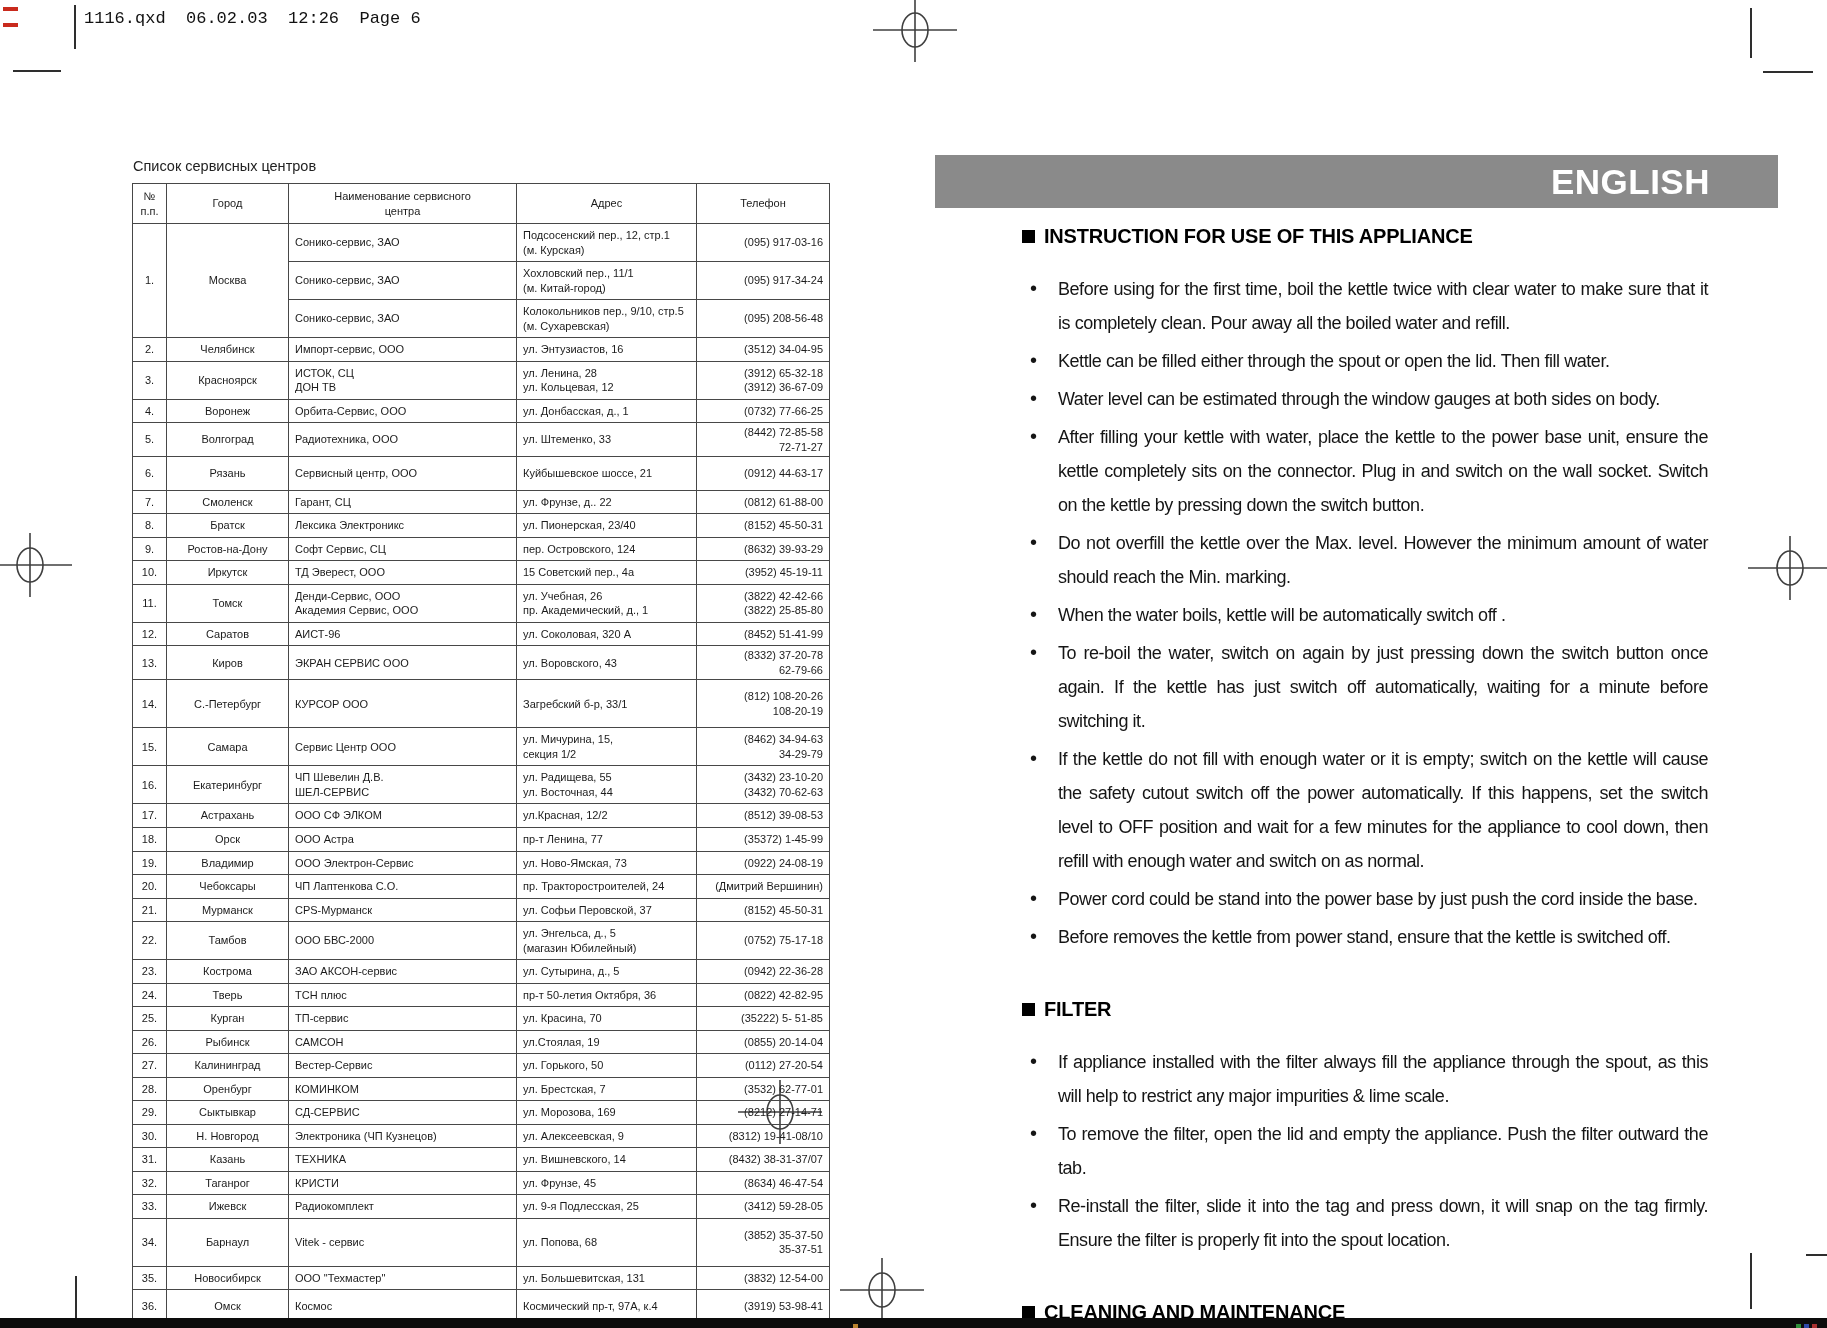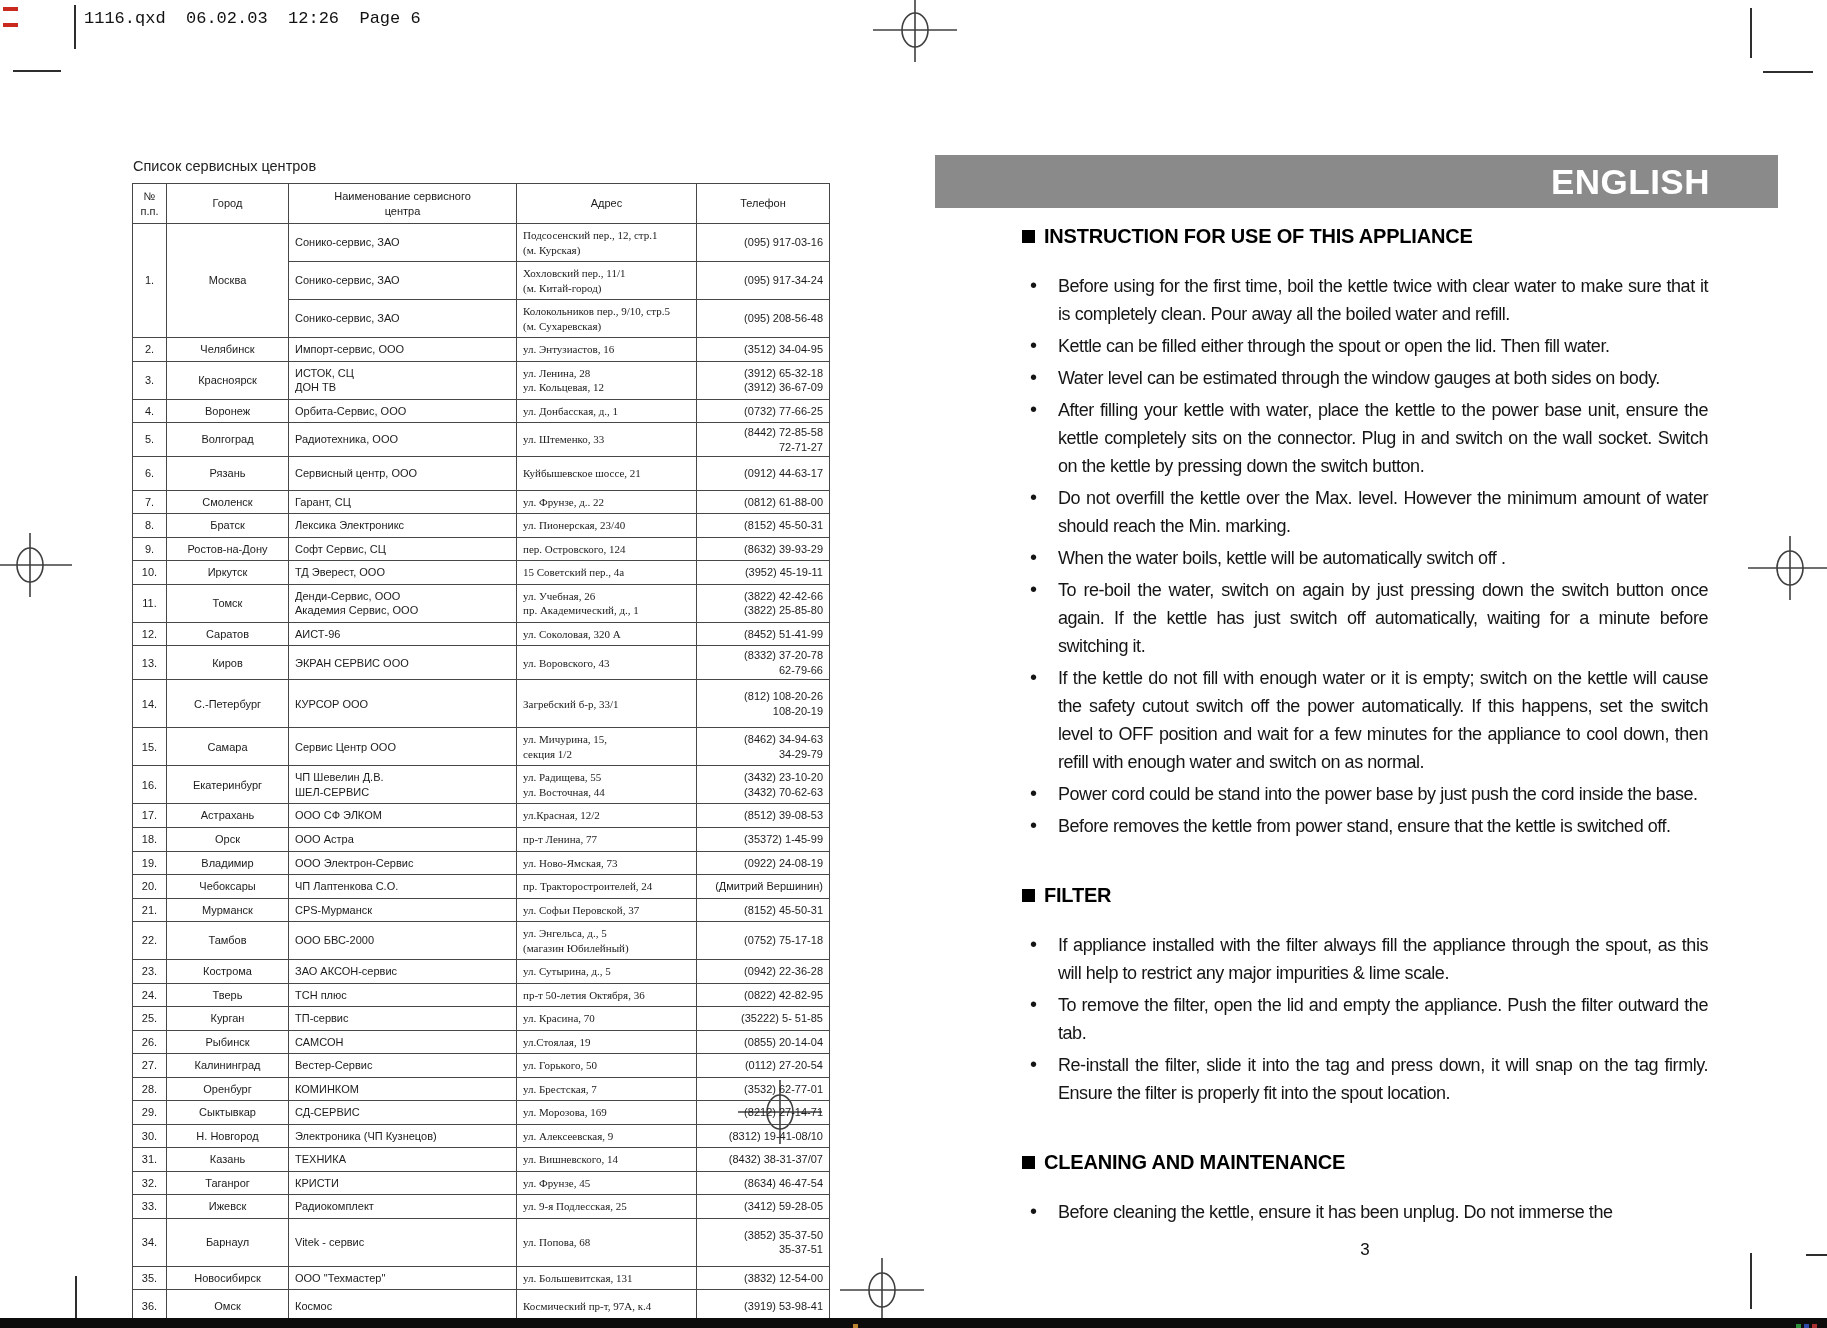--- a/index.html
+++ b/index.html
@@ -19,37 +19,37 @@
   
   .left-page { position:absolute; left:132px; top:158px; width:700px; }
   .table-title { font-size:14.5px; color:#222; margin:0 0 9px 1px; }
   .svc-table { border-collapse:collapse; width:697px; table-layout:fixed; }
   .svc-table th, .svc-table td { border:1px solid #474747; font-size:11px; line-height:1.32;
        padding:2px 6px; white-space:pre-line; vertical-align:middle; }
   .svc-table th { font-weight:normal; text-align:center; padding:5px 3px; }
   .col-num   { text-align:center; vertical-align:top; }
   .col-city  { text-align:center; vertical-align:top; padding-top:3px; }
   .col-center{ text-align:left; padding-left:16px; }
-  .col-address{ text-align:left; padding-left:11px;font-family:Liberation Serif, serif; }
+  .col-address{ text-align:left; padding-left:11px; }
   .col-phone { text-align:right; }
   td.col-address, td.col-center { padding-top:4px; padding-bottom:4px; }
   tr.tall td { padding-top:9px; padding-bottom:9px; }
 
   
   .banner { position:absolute; left:935px; top:155px; width:843px; height:53px; background:#8a8a8a;
             color:#ffffff; font-weight:bold; font-size:35px; letter-spacing:0.5px;
             text-align:right; line-height:53px; padding-right:68px; box-sizing:border-box; }
   .right-page { position:absolute; left:1022px; top:225px; width:686px; }
   .sec-heading { font-size:20px; font-weight:bold; letter-spacing:-0.2px; color:#000;
                  margin:44px 0 24px 0; }
   .right-page .sec-heading:first-child { margin-top:0; }
   .sq { display:inline-block; width:13px; height:13px; background:#000; margin-right:9px; }
   .bullets { list-style:none; margin:0; padding:0; }
   .bullet { position:relative; padding-left:36px; font-size:18px; letter-spacing:-0.45px;
-            line-height:28px; text-align:justify; color:#151515; margin-bottom:4px; }
+            line-height:34px; text-align:justify; color:#151515; margin-bottom:4px; }
   .bullet::before { content:"\2022"; position:absolute; left:8px; top:-1px; font-size:20px; }
   .page-num-right { text-align:center; font-size:17px; color:#111; margin-top:14px; }
 
   
   .bottom-bar { position:absolute; left:0; top:1318px; width:1827px; height:10px; background:#0c0c0c; }
   .bar-tick { position:absolute; bottom:0; width:5px; height:4px; }
 </style>
 </head>
 <body>
 

